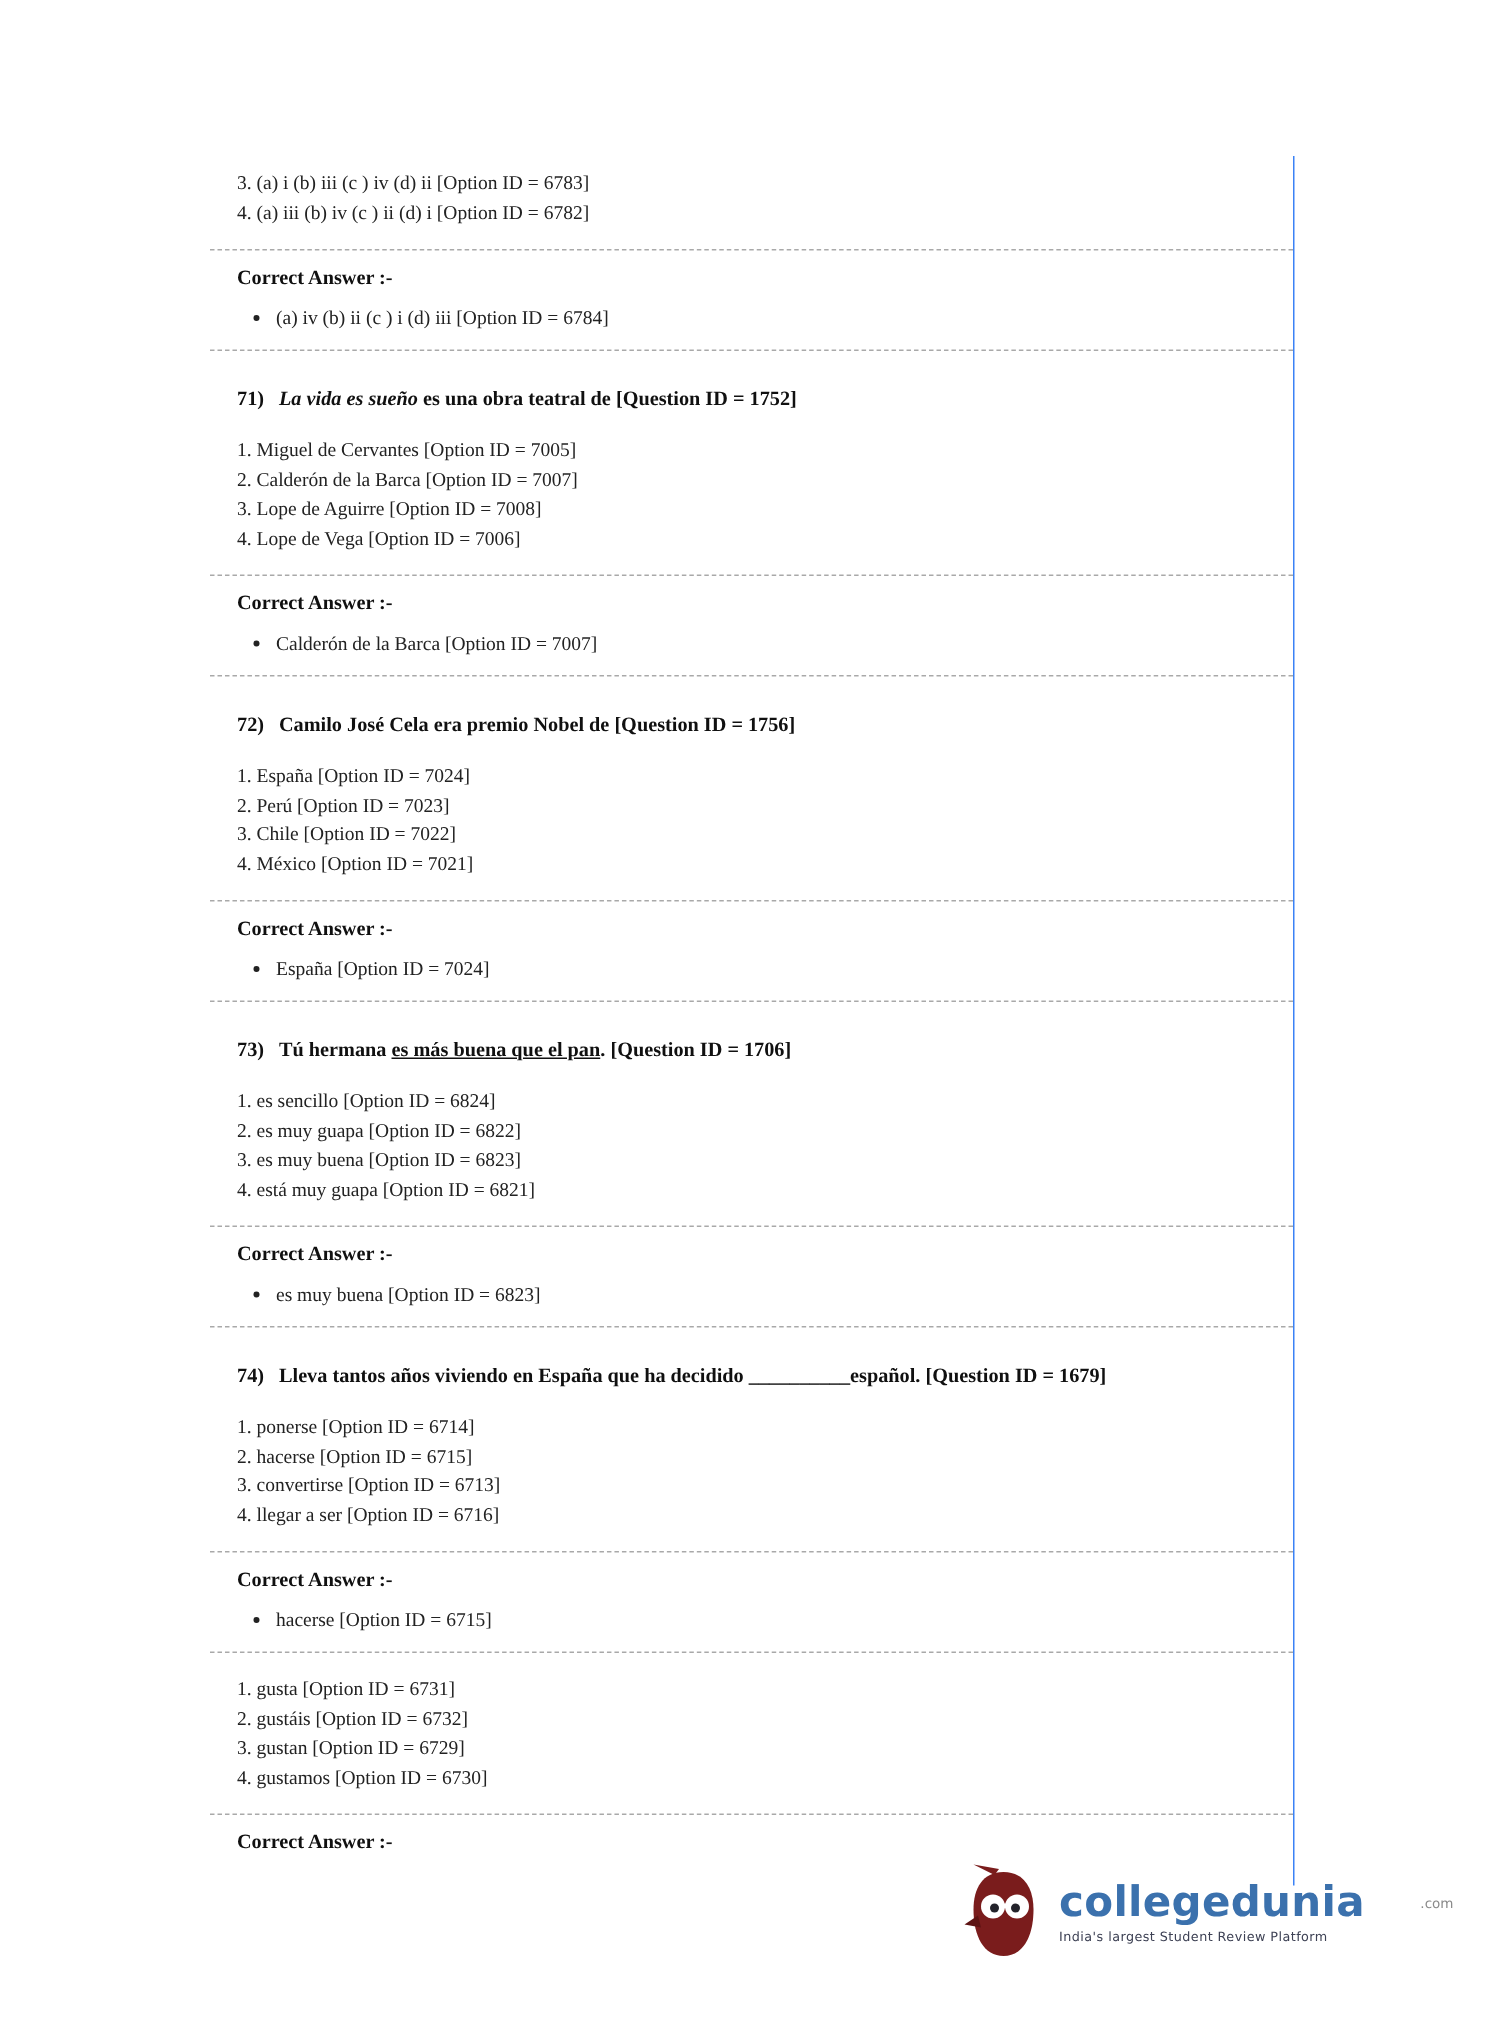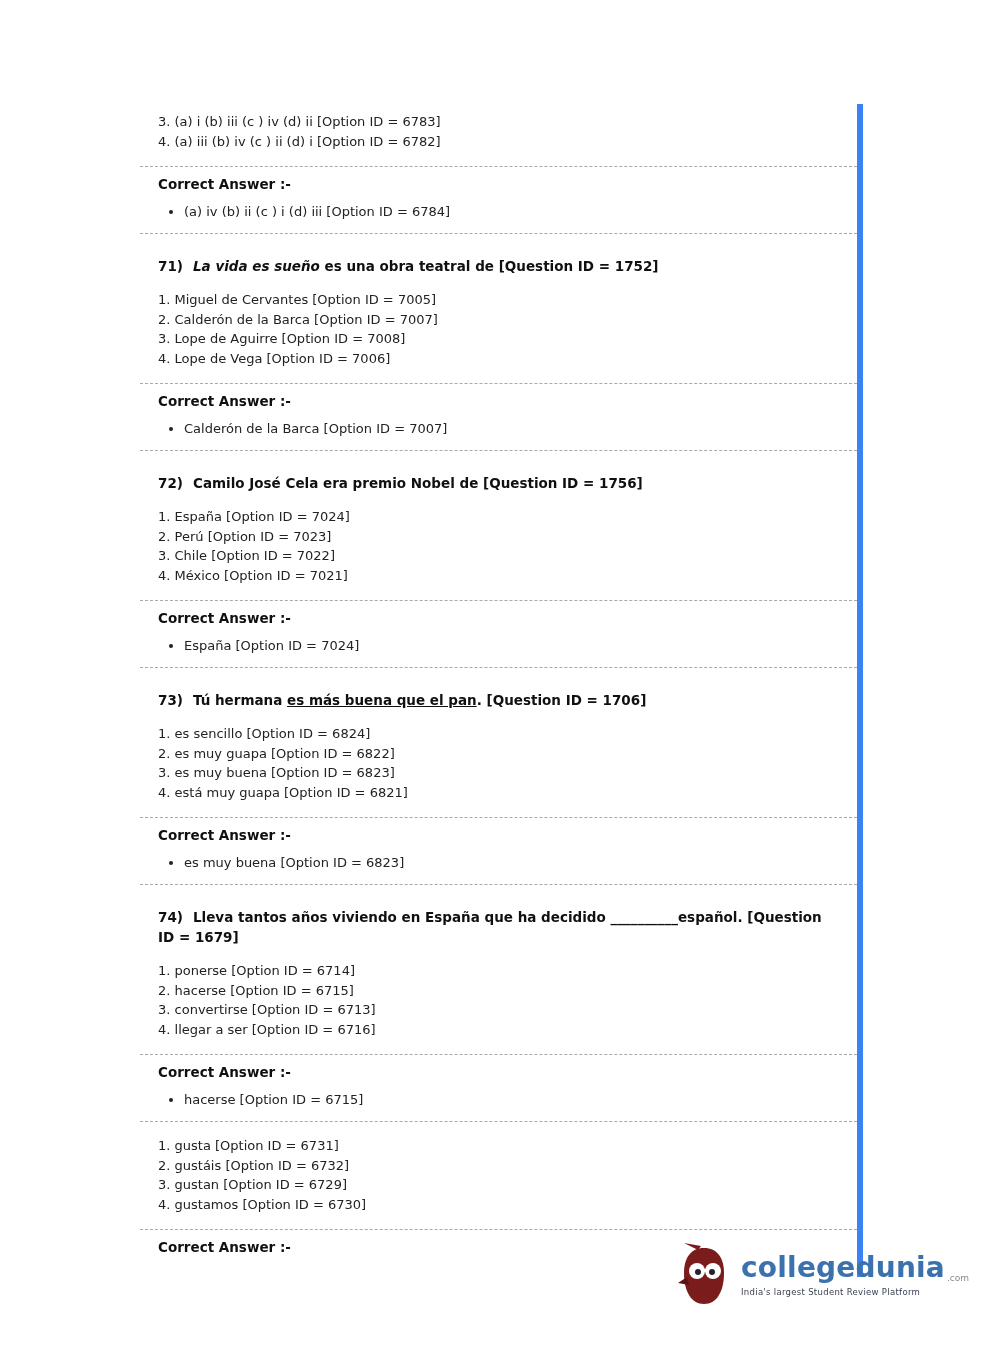--- a/index.html
+++ b/index.html
@@ -4,22 +4,23 @@
 <style>
   * { margin:0; padding:0; box-sizing:border-box; }
   html,body { background:#ffffff; }
   body {
     width:1001px; height:1356px; position:relative; overflow:hidden;
     font-family:"DejaVu Sans","Liberation Sans",sans-serif;
     color:#222222;
   }
   .content {
     position:absolute; left:140px; top:104px; width:723px;
-    border-right:6px solid #3b82f6;
+    border-right:1px solid #3b82f6;
     padding:8px 0 14px 0;
+    font-family:Liberation Serif, serif;
   }
   .lead-options { padding:0 18px; }
   .option-line, .q-option {
     font-size:13px; line-height:19.5px; color:#222222;
   }
   .answer-block {
     margin-top:15px;
     border-top:1px dashed #a9a9a9;
     border-bottom:1px dashed #a9a9a9;
     padding:8px 18px 12px 18px;
@@ -36,21 +37,21 @@
   }
   .q-num { margin-right:10px; }
   .em-italic { font-style:italic; }
   .em-underline { text-decoration:underline;margin-top:36px; }
   .q-options { margin:14px 18px 0 18px; }
   .logo {
     position:absolute; top:1242px; right:32px;
     display:flex; align-items:center; gap:10px;
   }
   .logo-textcol { display:flex; flex-direction:column; }
-  .logo-brandrow { display:flex; align-items:flex-end; }
+  .logo-brandrow { display:flex; align-items:center;gap:35px; }
   .logo-brand {
     font-size:28px; font-weight:bold; letter-spacing:0.2px;
     color:var(--brand-color,#3b71ad); line-height:30px;
   }
   .logo-suffix {
     font-size:9px; color:#8a8a8a; margin-left:2px; margin-top:3px;
   }
   .logo-tagline {
     font-size:8.5px; color:#3d4154; margin-top:4px; letter-spacing:0.3px;
   }

